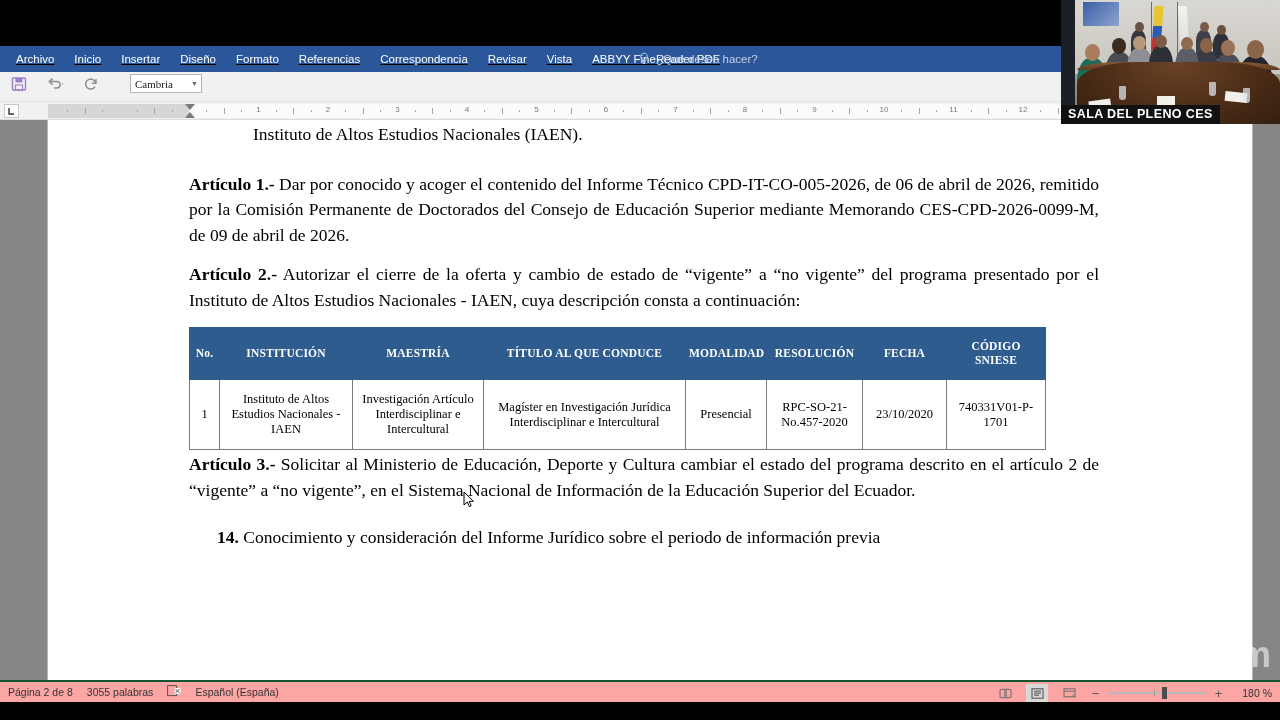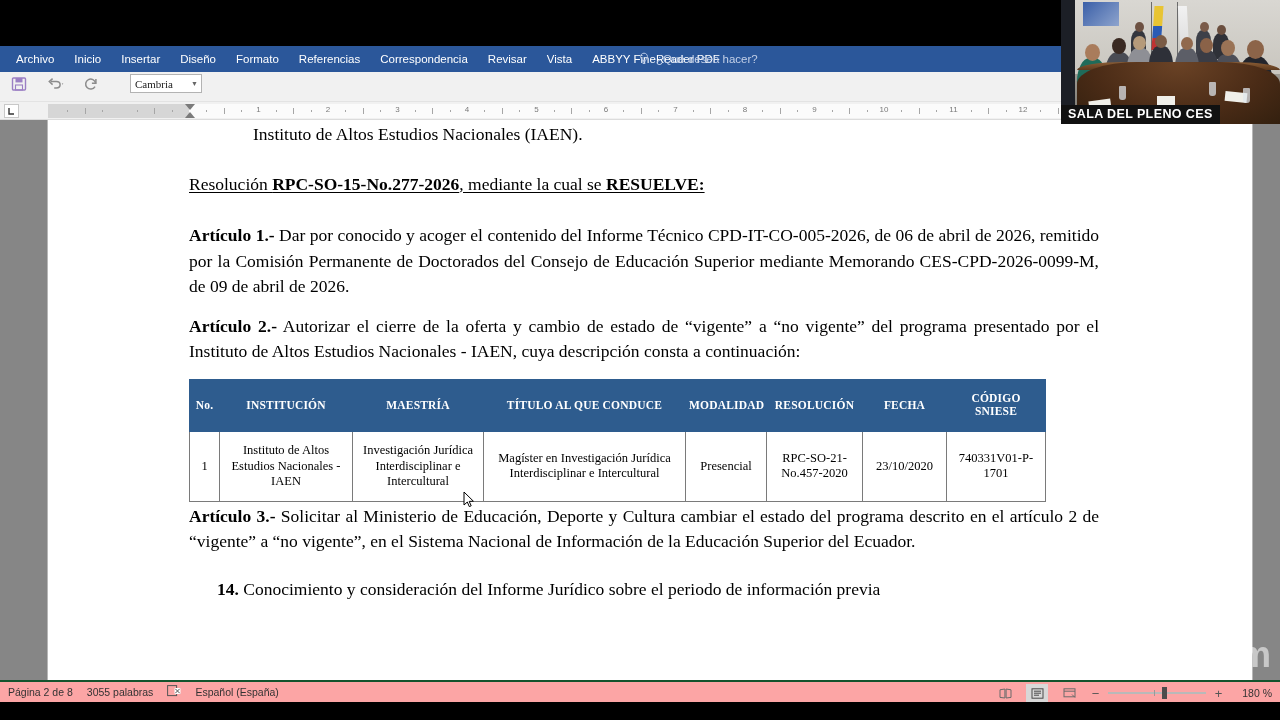--- a/index.html
+++ b/index.html
@@ -23,21 +23,21 @@
     letter-spacing: .1px;
   }
 
   
   .ribbon {
     position: absolute; left: 0; top: 46px; width: 1280px; height: 26px;
     background: #2B579A;
   }
   .ribbon-tabs {
     position: absolute; left: 6px; top: 0; height: 26px;
-    display: flex; align-items: center; gap: 0px;
+    display: flex; align-items: center; gap: 0px; text-decoration: underline;
   }
   .rtab {
     color: #ffffff; font-size: 11.5px; line-height: 26px;
     padding: 0 10px; white-space: nowrap; cursor: default;
   }
   .tellme {
     position: absolute; left: 638px; top: 0; height: 26px;
     display: flex; align-items: center; gap: 6px;
     color: #c3d0e8; font-size: 11.5px;
   }
@@ -392,21 +392,20 @@
       <div class="indent-bot"></div>
     </div>
   </div>
 
   <div class="canvas">
     <div class="page">
       <div class="docbody">
 
         <p class="doc first">Instituto de Altos Estudios Nacionales (IAEN).</p>
 
-        <p class="doc res"><u><span>Resolución </span><b>RPC-SO-15-No.277-2026</b><span>, mediante la cual se </span><b>RESUELVE:</b></u></p>
 
         <p class="doc"><b>Artículo 1.-</b><span> Dar por conocido y acoger el contenido del Informe Técnico CPD-IT-CO-005-2026, de 06 de abril de 2026, remitido por la Comisión Permanente de Doctorados del Consejo de Educación Superior mediante Memorando CES-CPD-2026-0099-M, de 09 de abril de 2026.</span></p>
 
         <p class="doc"><b>Artículo 2.-</b><span> Autorizar el cierre de la oferta y cambio de estado de “vigente” a “no vigente” del programa presentado por el Instituto de Altos Estudios Nacionales - IAEN, cuya descripción consta a continuación:</span></p>
 
         <table class="doctable">
           <colgroup>
             <col class="c-no">
               <col class="c-ins">
               <col class="c-mae">
@@ -425,21 +424,21 @@
               <th>MODALIDAD</th>
               <th>RESOLUCIÓN</th>
               <th>FECHA</th>
               <th>CÓDIGO SNIESE</th>
             </tr>
           </thead>
           <tbody>
             <tr>
               <td>1</td>
               <td>Instituto de Altos Estudios Nacionales - IAEN</td>
-              <td>Investigación Jurídica Interdisciplinar e Intercultural</td>
+              <td>Investigación Artículo Interdisciplinar e Intercultural</td>
               <td>Magíster en Investigación Jurídica Interdisciplinar e Intercultural</td>
               <td>Presencial</td>
               <td>RPC-SO-21-No.457-2020</td>
               <td>23/10/2020</td>
               <td>740331V01-P-1701</td>
             </tr>
           </tbody>
         </table>
 
         <p class="doc" style="margin-top:2px"><b>Artículo 3.-</b><span> Solicitar al Ministerio de Educación, Deporte y Cultura cambiar el estado del programa descrito en el artículo 2 de “vigente” a “no vigente”, en el Sistema Nacional de Información de la Educación Superior del Ecuador.</span></p>

